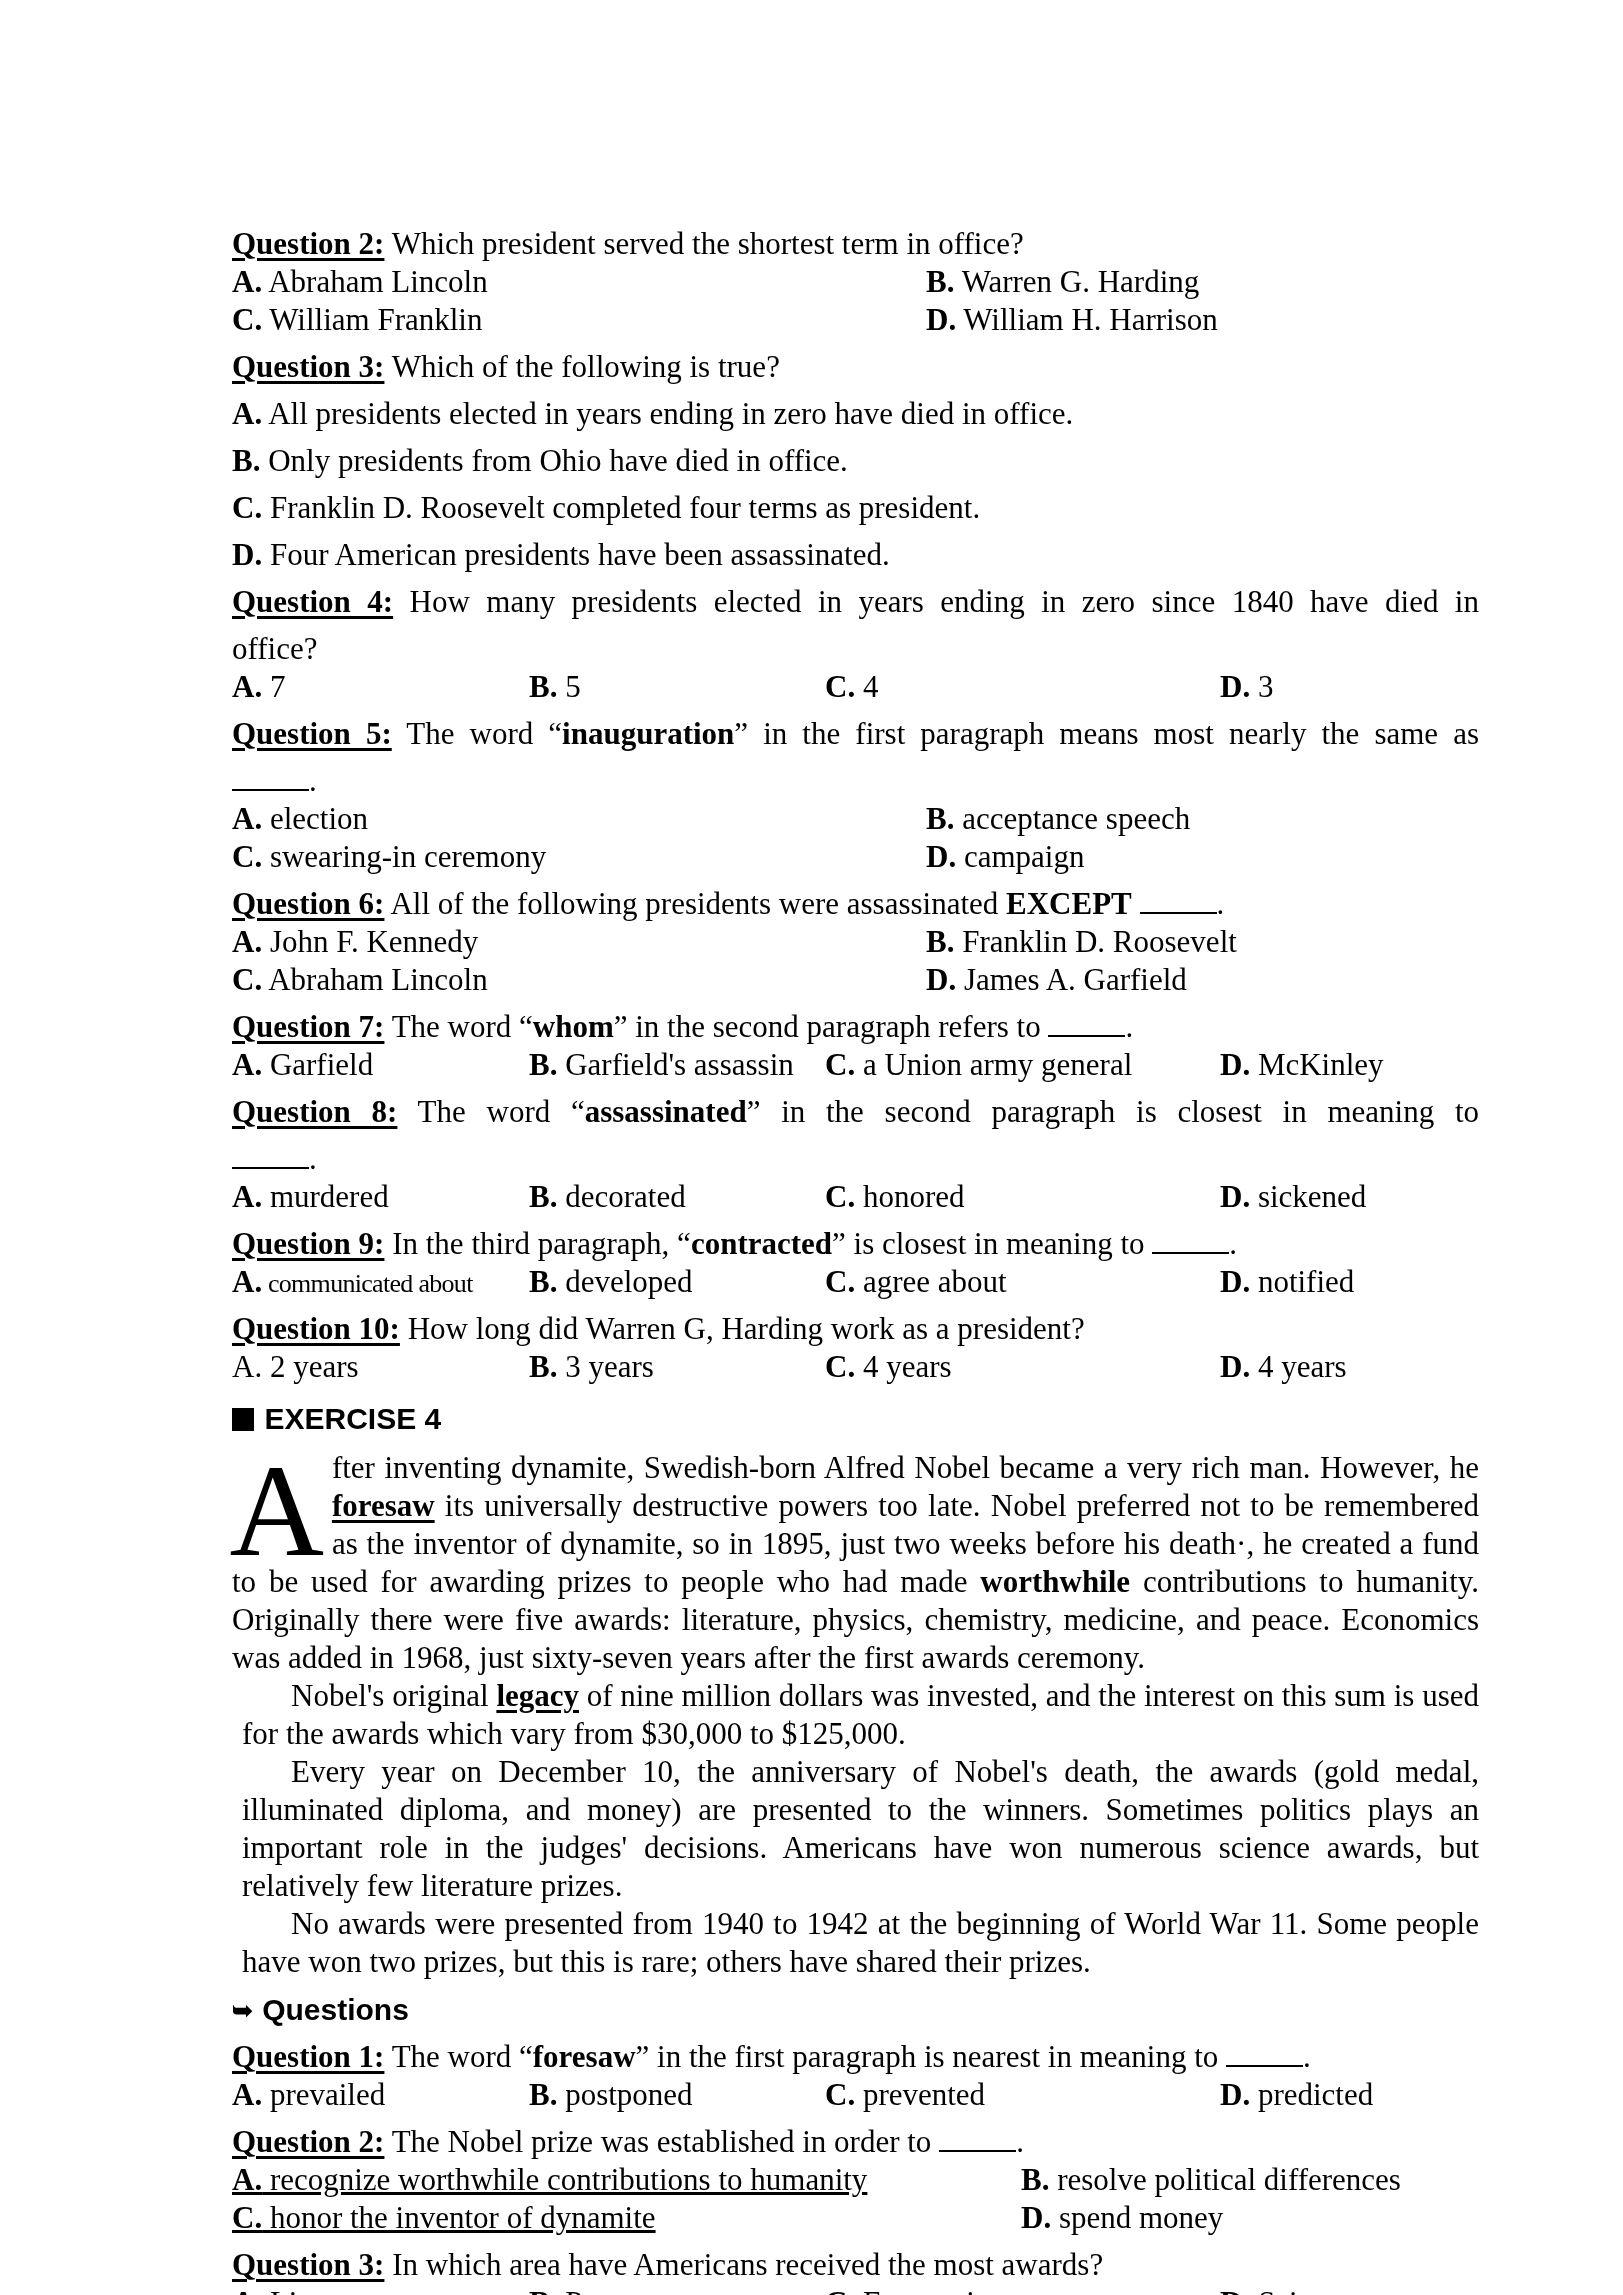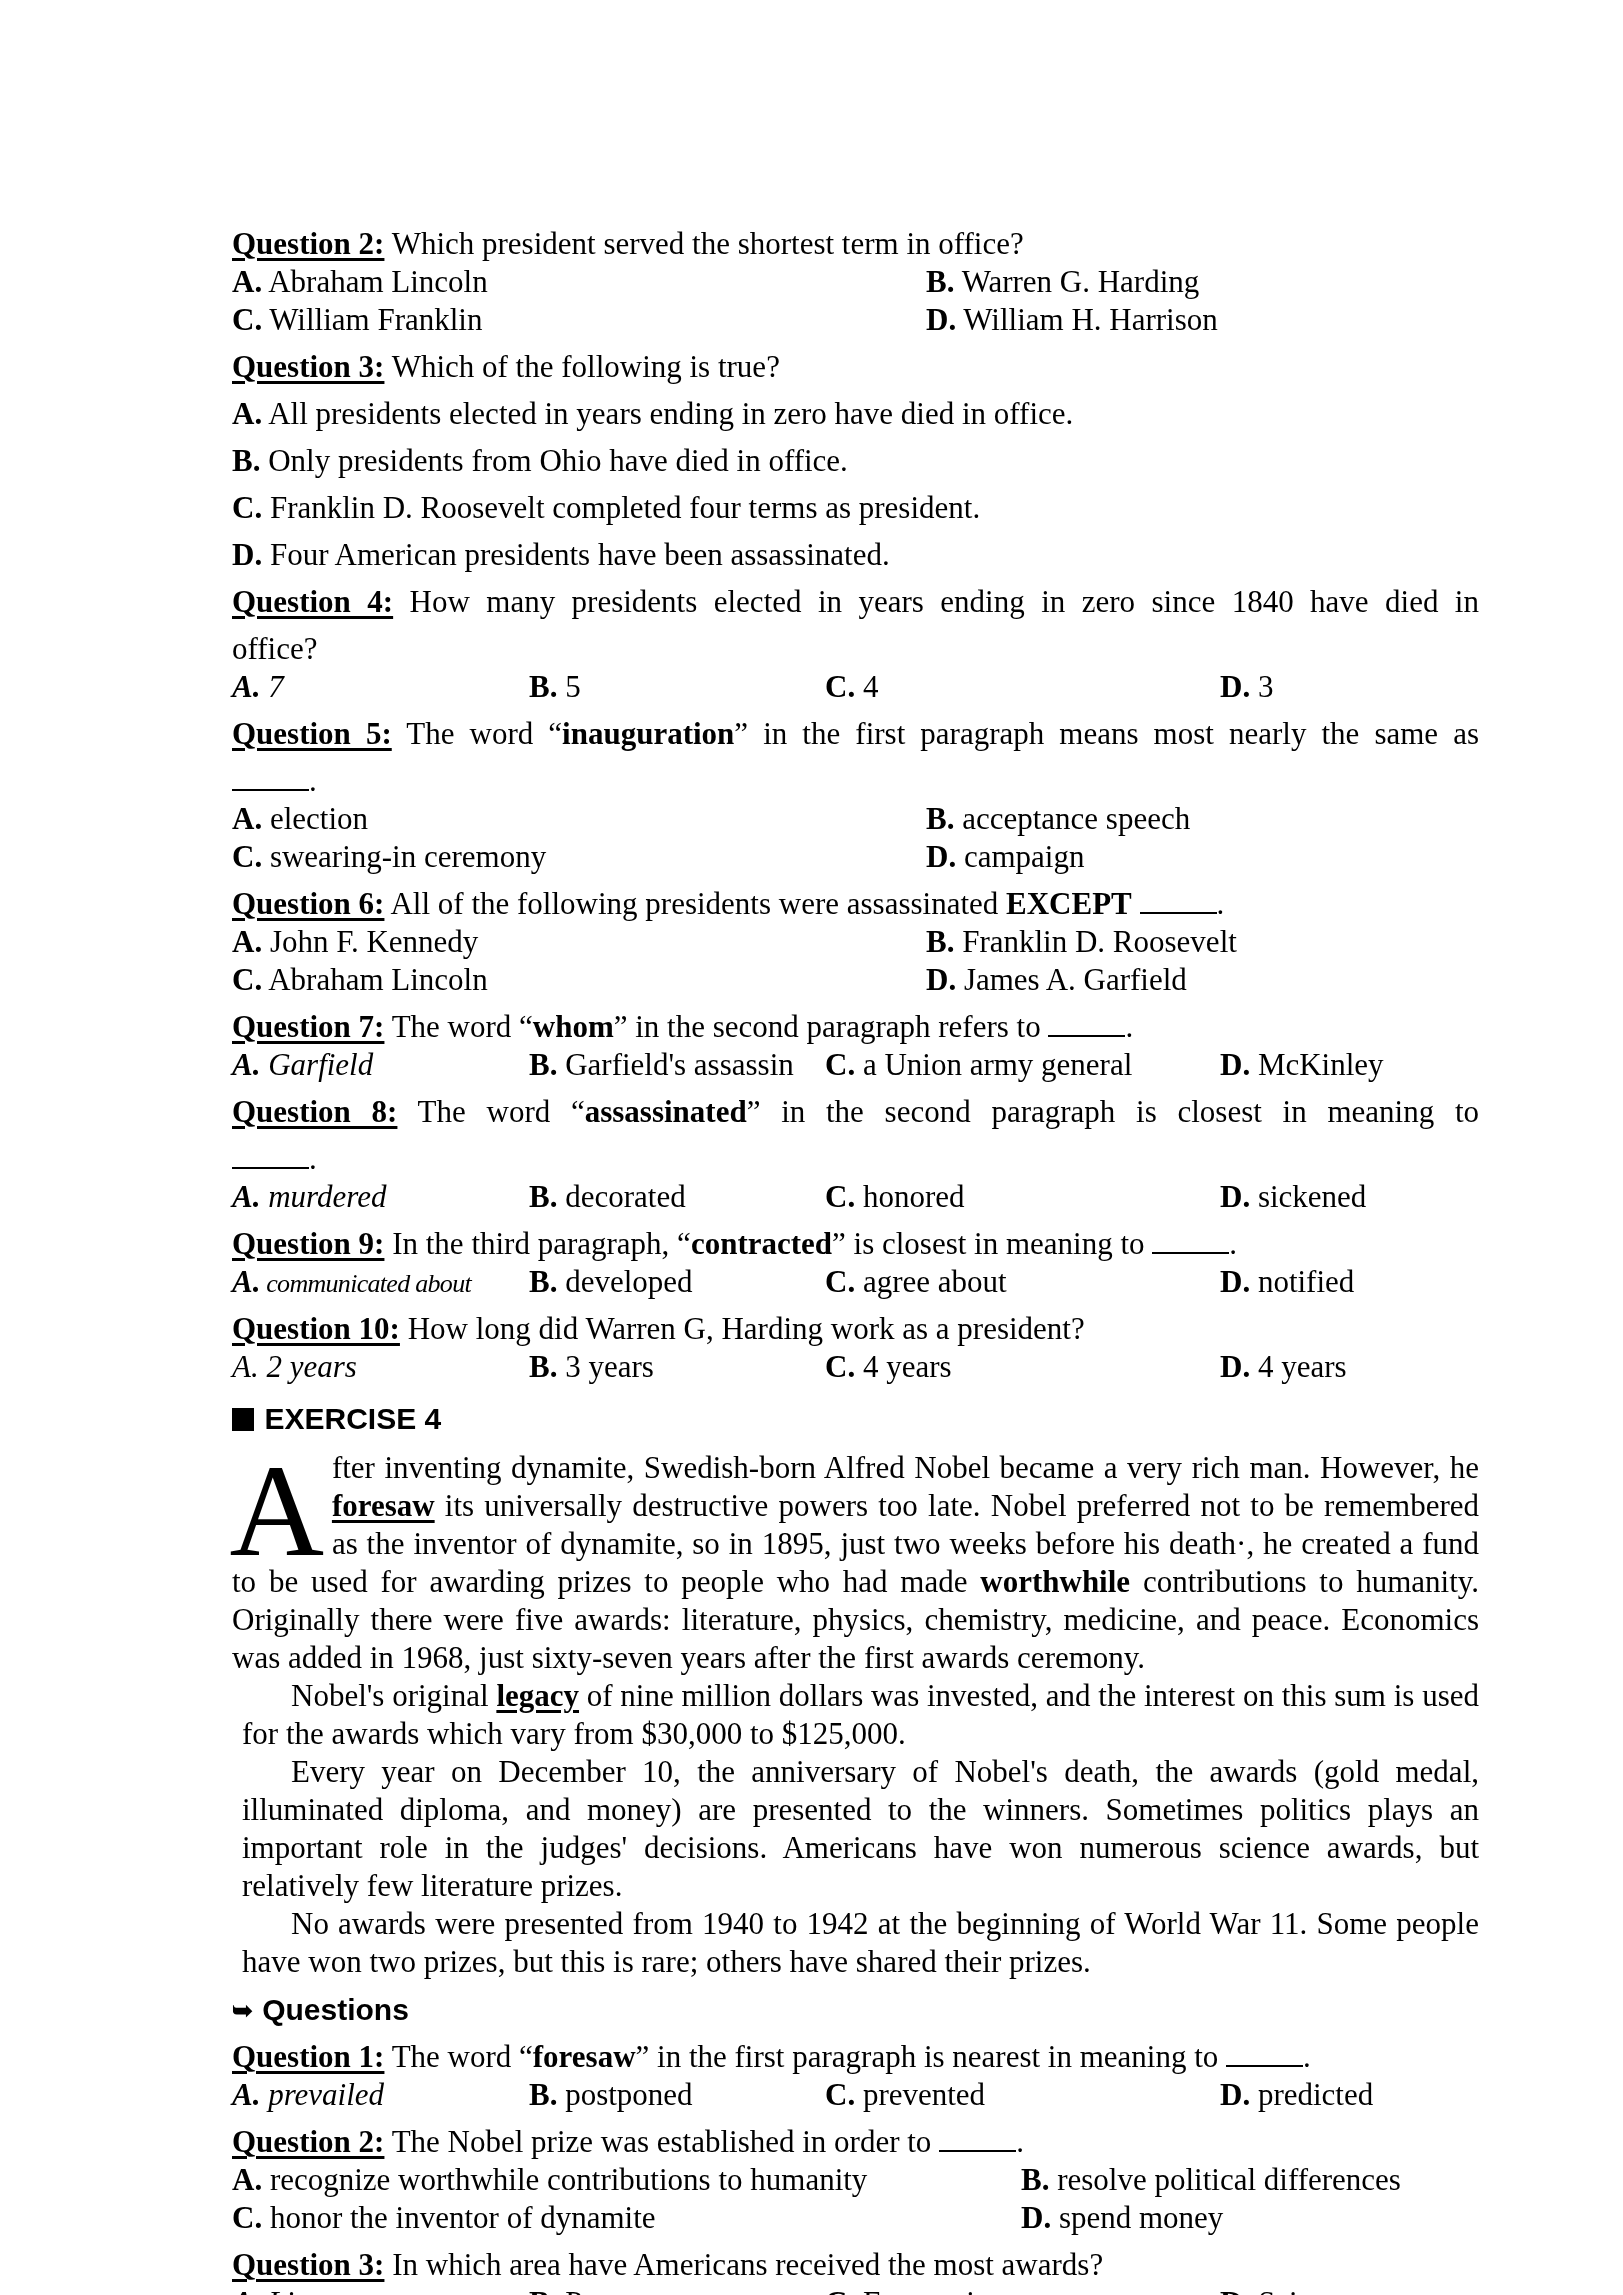--- a/index.html
+++ b/index.html
@@ -6,25 +6,25 @@
   body { width: 1623px; height: 2295px; position: relative; overflow: hidden; }
   .page {
     position: absolute; left: 232px; top: 216px; width: 1247px;
     font-family: "Liberation Serif", serif; font-size: 31px; line-height: 38px; color: #000;
   }
   .line { white-space: nowrap; height: 38px; margin-top: 9px; }
   .just { text-align: justify; text-align-last: justify; white-space: normal; }
   .qlabel { font-weight: bold; text-decoration: underline; text-decoration-thickness: 2.6px; text-underline-offset: 3.9px; }
   .b { font-weight: bold; }
   .opts { display: flex; height: 38px; white-space: nowrap; }
-  .opts.four .o:nth-child(1) { width: 297px; font-style: italic; }
+  .opts.four .o:nth-child(1) { width: 297px; }
   .opts.four .o:nth-child(2) { width: 296px; }
   .opts.four .o:nth-child(3) { width: 395px; }
   .opts.two .o:nth-child(1) { width: 694px; }
-  .opts.two-wide .o:nth-child(1) { width: 789px; }
+  .opts.two-wide .o:nth-child(1) { width: 789px; text-decoration: underline; }
   .small { font-size: 26px; letter-spacing: -0.7px; }
   .blank { display: inline-block; width: 77px; border-bottom: 2px solid #000; height: 26px; vertical-align: baseline; }
   .heading {
     font-family: "Liberation Sans", sans-serif; font-weight: bold; font-size: 30px;
     height: 38px; line-height: 38px; display: flex; align-items: center; text-align: center;
   }
   .square { display: inline-block; width: 22px; height: 23.6px; background: #000; margin-right: 10.5px; }
   .arrow { font-size: 25px; margin-right: 9.2px; }
   .para { text-align: justify; }
   .indent { text-indent: 49px; margin-left: 10px; }

